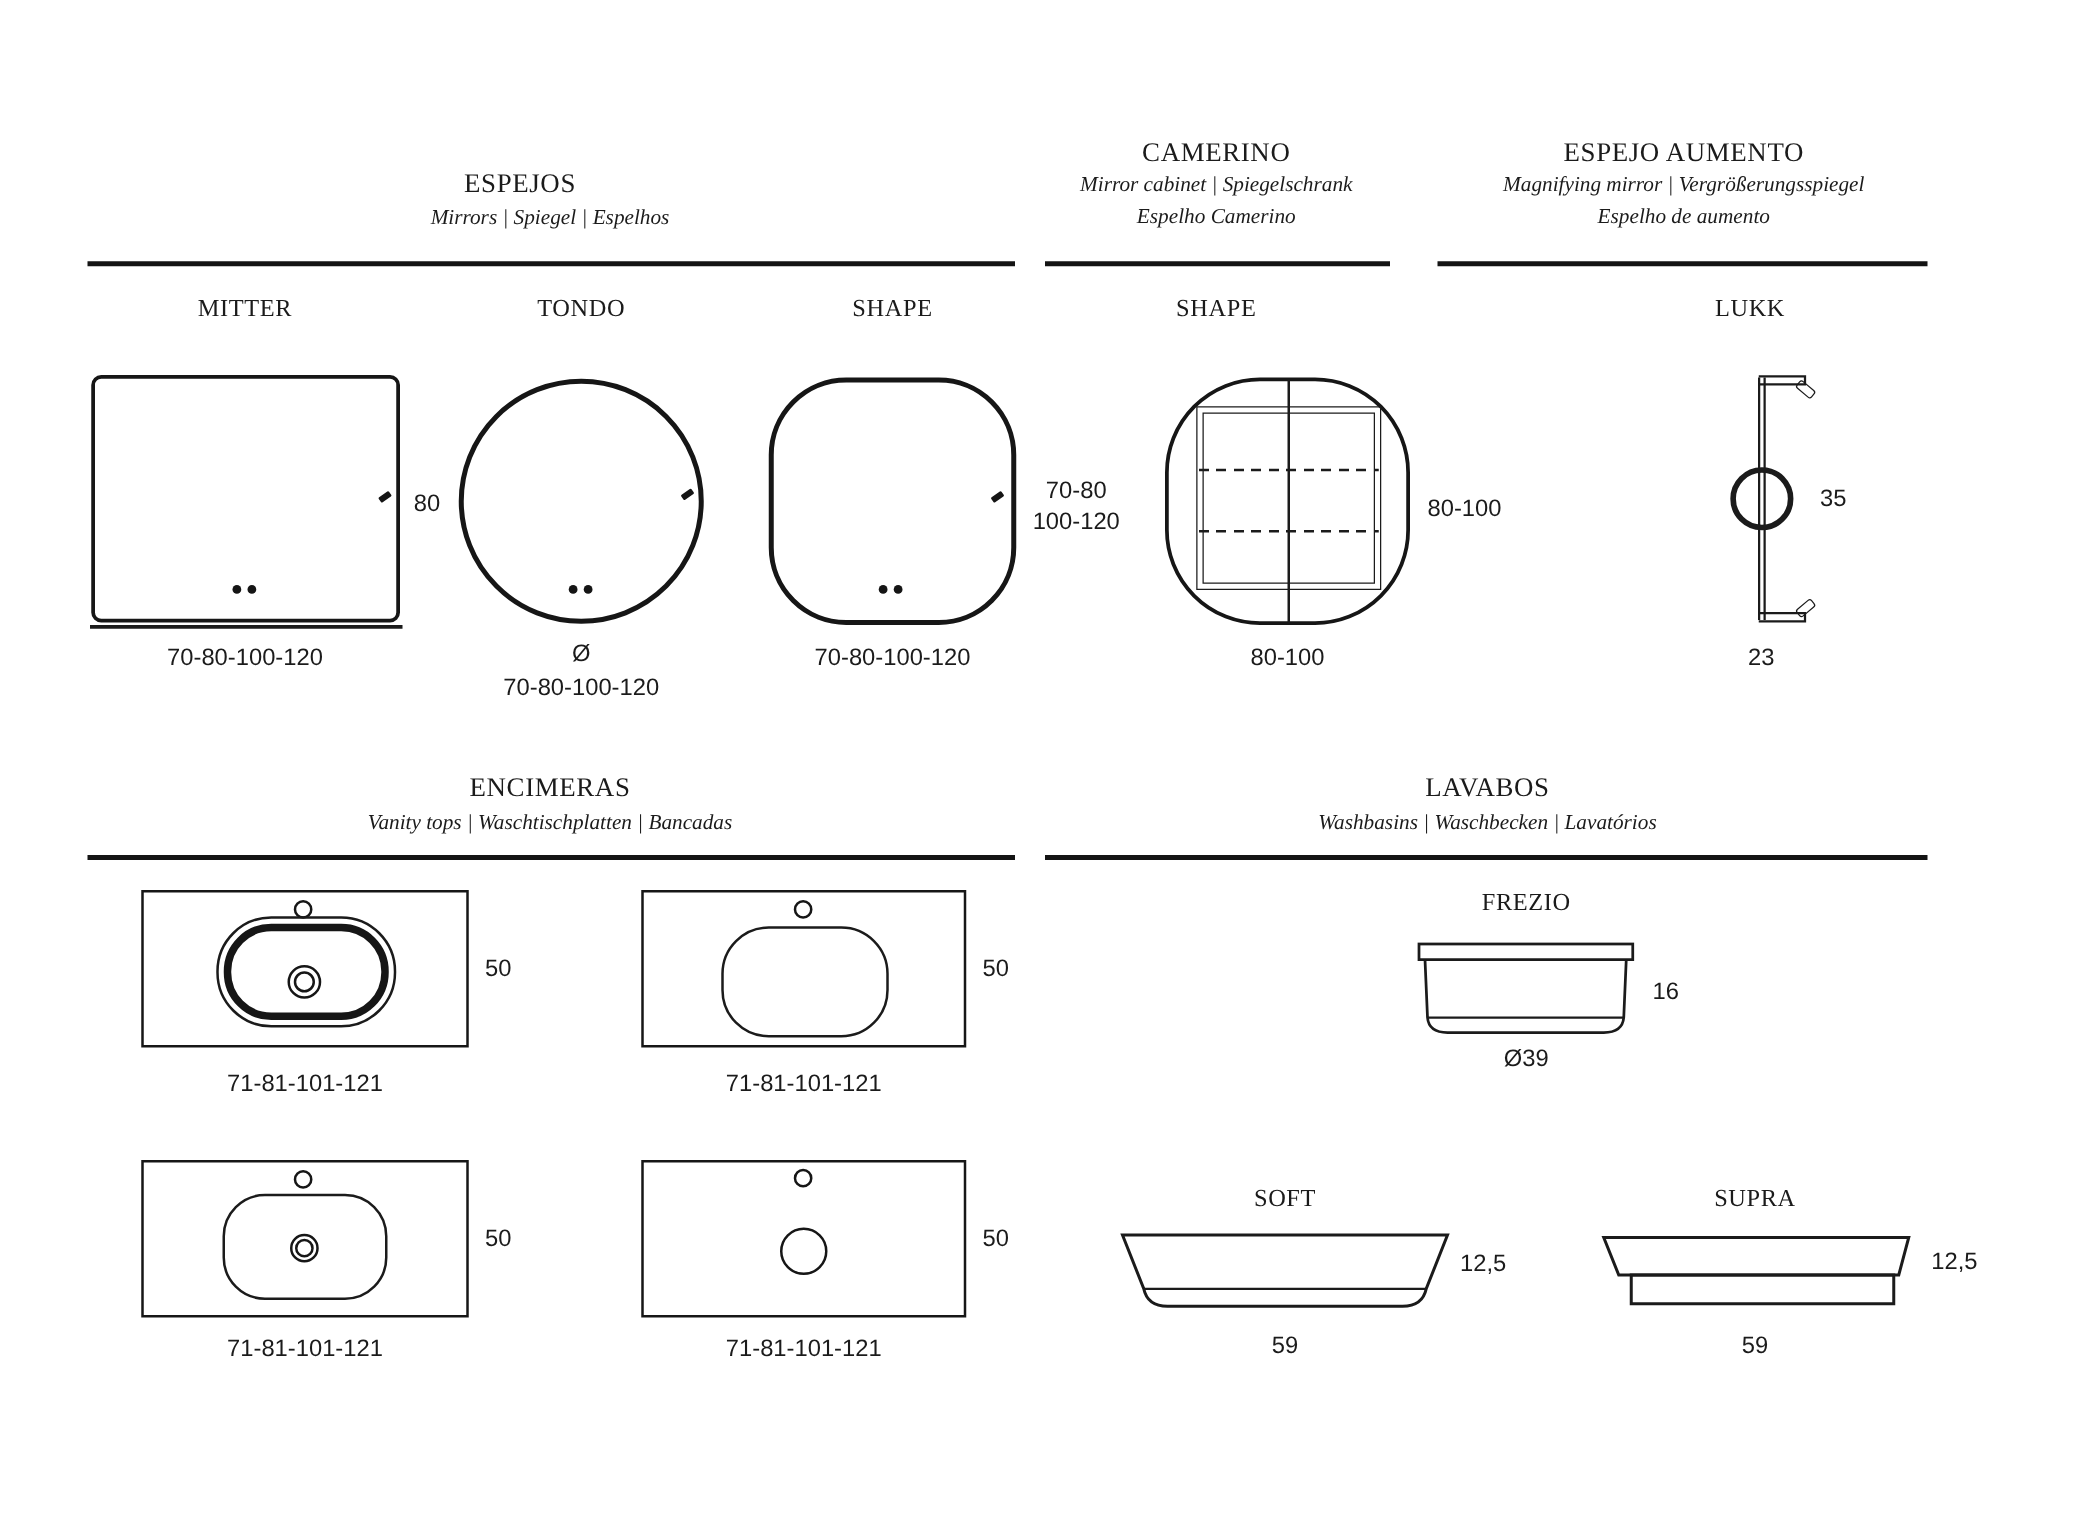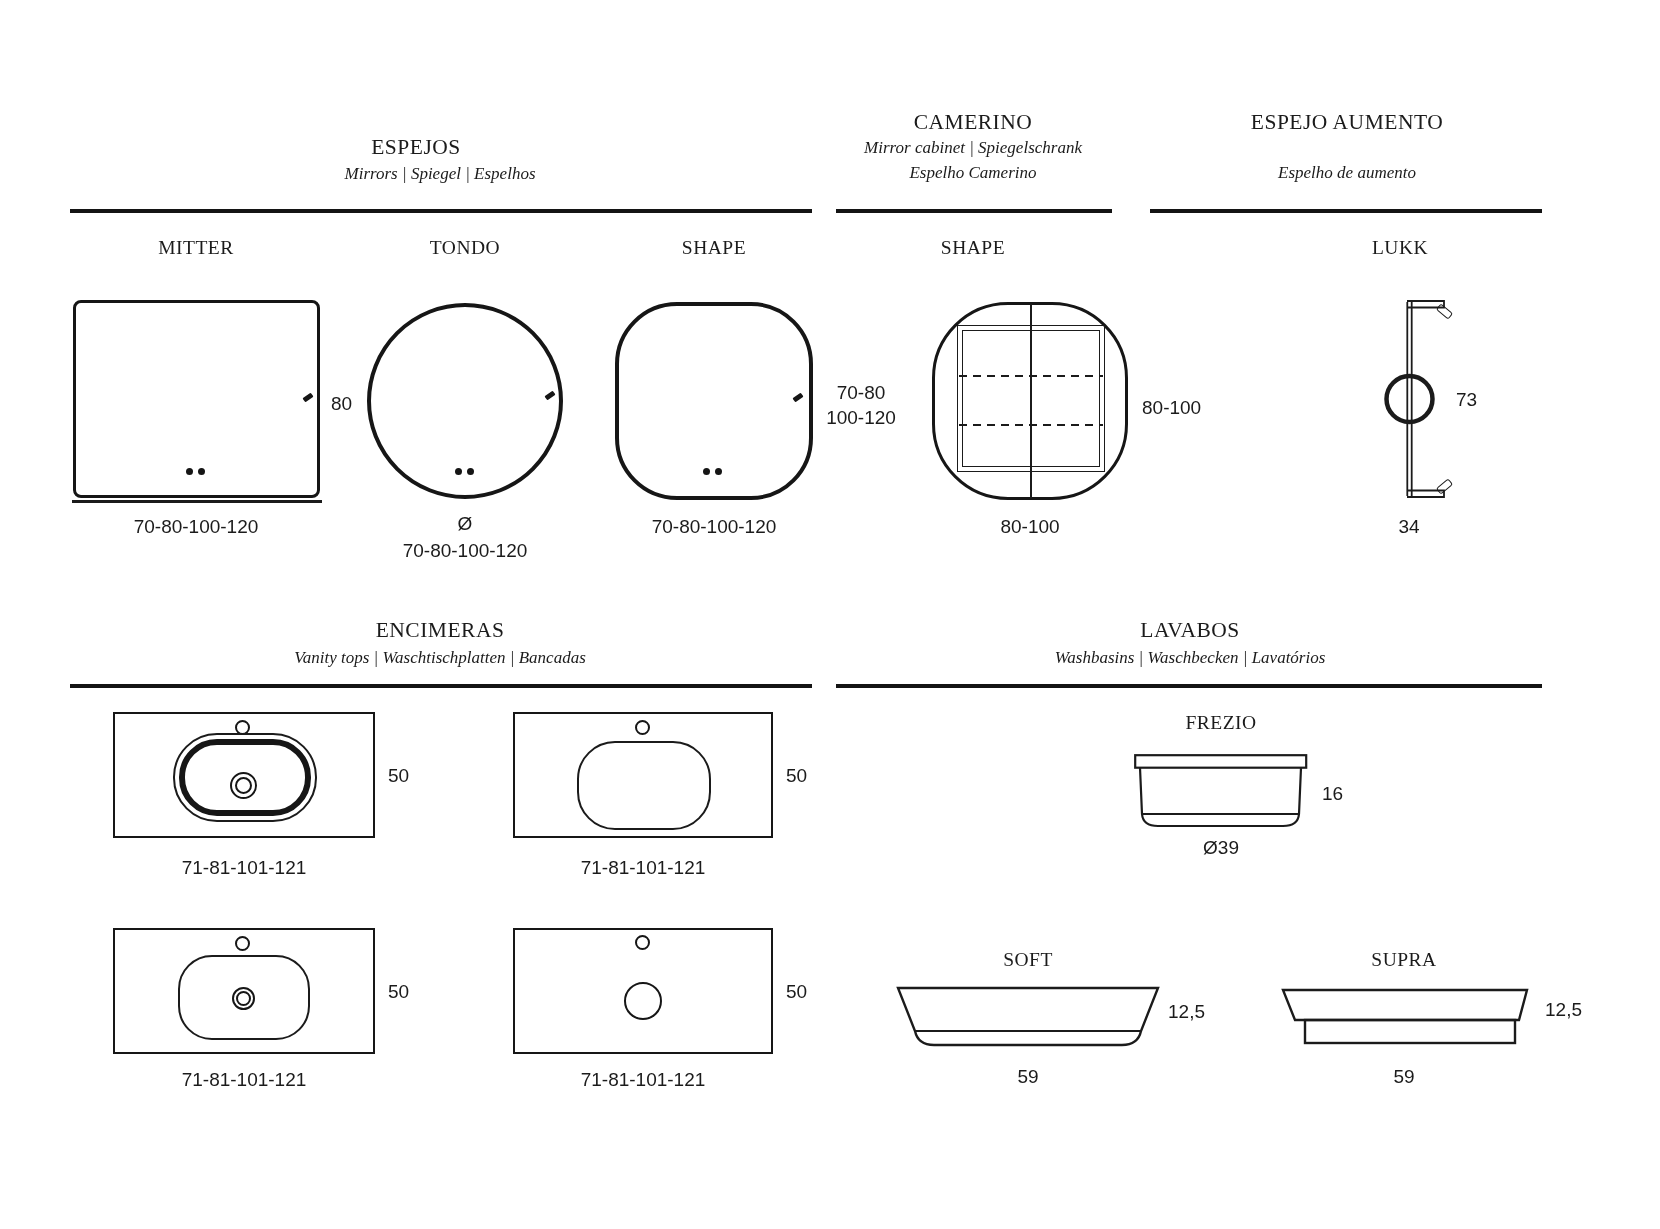--- a/index.html
+++ b/index.html
@@ -66,35 +66,36 @@
   <div class="shape-el" style="left:932px;top:302px;width:196px;height:198px;border:3px solid #161616;border-radius:76px"></div>
   <div class="shape-el" style="left:957px;top:325px;width:148px;height:147px;border:1.6px solid #1b1b1b;background:transparent"></div>
   <div class="shape-el" style="left:962px;top:330px;width:138px;height:137px;border:1.6px solid #1b1b1b;background:transparent"></div>
   <div class="vline" style="left:1030px;top:304px;width:2px;height:194px"></div>
   <div class="dash" style="left:959px;top:375px;width:144px"></div>
   <div class="dash" style="left:959px;top:424px;width:144px"></div>
   <div class="lt sans dim" style="left:1142px;top:408px">80-100</div>
   <div class="ct sans dim" style="left:1030px;top:527px">80-100</div>
 
   <div class="ct serif stitle" style="left:1347px;top:122px">ESPEJO AUMENTO</div>
+  <div class="ct serif ssub" style="left:1347px;top:148px">Magnifying mirror | Vergrößerungsspiegel</div>
   <div class="ct serif ssub" style="left:1347px;top:173px">Espelho de aumento</div>
   <div class="rule" style="left:1150px;top:209px;width:392px"></div>
 
   <div class="ct serif pname" style="left:1400px;top:248px">LUKK</div>
   <svg class="draw" style="left:1360px;top:298px" width="110" height="202" viewBox="0 0 110 202">
     <line x1="47.3" y1="4" x2="47.3" y2="198" stroke-width="1.8"></line>
     <line x1="51.7" y1="4" x2="51.7" y2="198" stroke-width="1.8"></line>
     <path d="M47,3 H84 V9.5 H47" stroke-width="1.8"></path>
     <rect x="77" y="10" width="15" height="7" rx="2" transform="rotate(40 84.5 13.5)" fill="#161616" stroke="none"></rect>
     <path d="M47,199 H84 V192.5 H47" stroke-width="1.8"></path>
     <rect x="77" y="185" width="15" height="7" rx="2" transform="rotate(-40 84.5 188.5)" fill="#161616" stroke="none"></rect>
     <circle cx="49.5" cy="101" r="23" stroke-width="4.5" fill="#ffffff"></circle>
   </svg>
-  <div class="lt sans dim" style="left:1456px;top:400px">73</div>
-  <div class="ct sans dim" style="left:1409px;top:527px">34</div>
+  <div class="lt sans dim" style="left:1456px;top:400px">35</div>
+  <div class="ct sans dim" style="left:1409px;top:527px">23</div>
 
   <div class="ct serif stitle" style="left:440px;top:630px">ENCIMERAS</div>
   <div class="ct serif ssub" style="left:440px;top:658px">Vanity tops | Waschtischplatten | Bancadas</div>
   <div class="rule" style="left:70px;top:684px;width:742px"></div>
 
   <div class="shape-el" style="left:113px;top:712px;width:262px;height:126px;border:2.8px solid #161616"></div>
   <div class="shape-el" style="left:235px;top:720px;width:15px;height:15px;border:2.6px solid #161616;border-radius:50%;background:transparent"></div>
   <div class="shape-el" style="left:173px;top:733px;width:144px;height:89px;border:2px solid #1b1b1b;border-radius:44px;background:transparent"></div>
   <div class="shape-el" style="left:179px;top:739px;width:132px;height:77px;border:6px solid #161616;border-radius:38px;background:transparent"></div>
   <div class="shape-el" style="left:230px;top:772px;width:27px;height:27px;border:2.6px solid #161616;border-radius:50%;background:transparent"></div>

